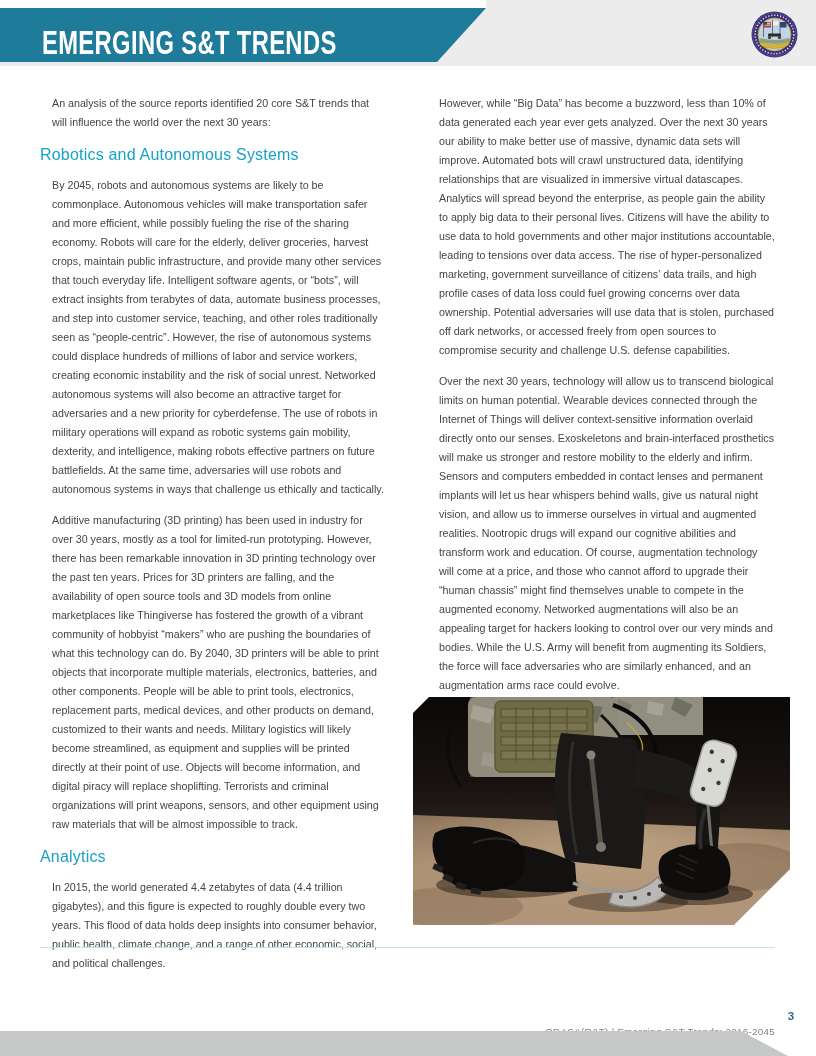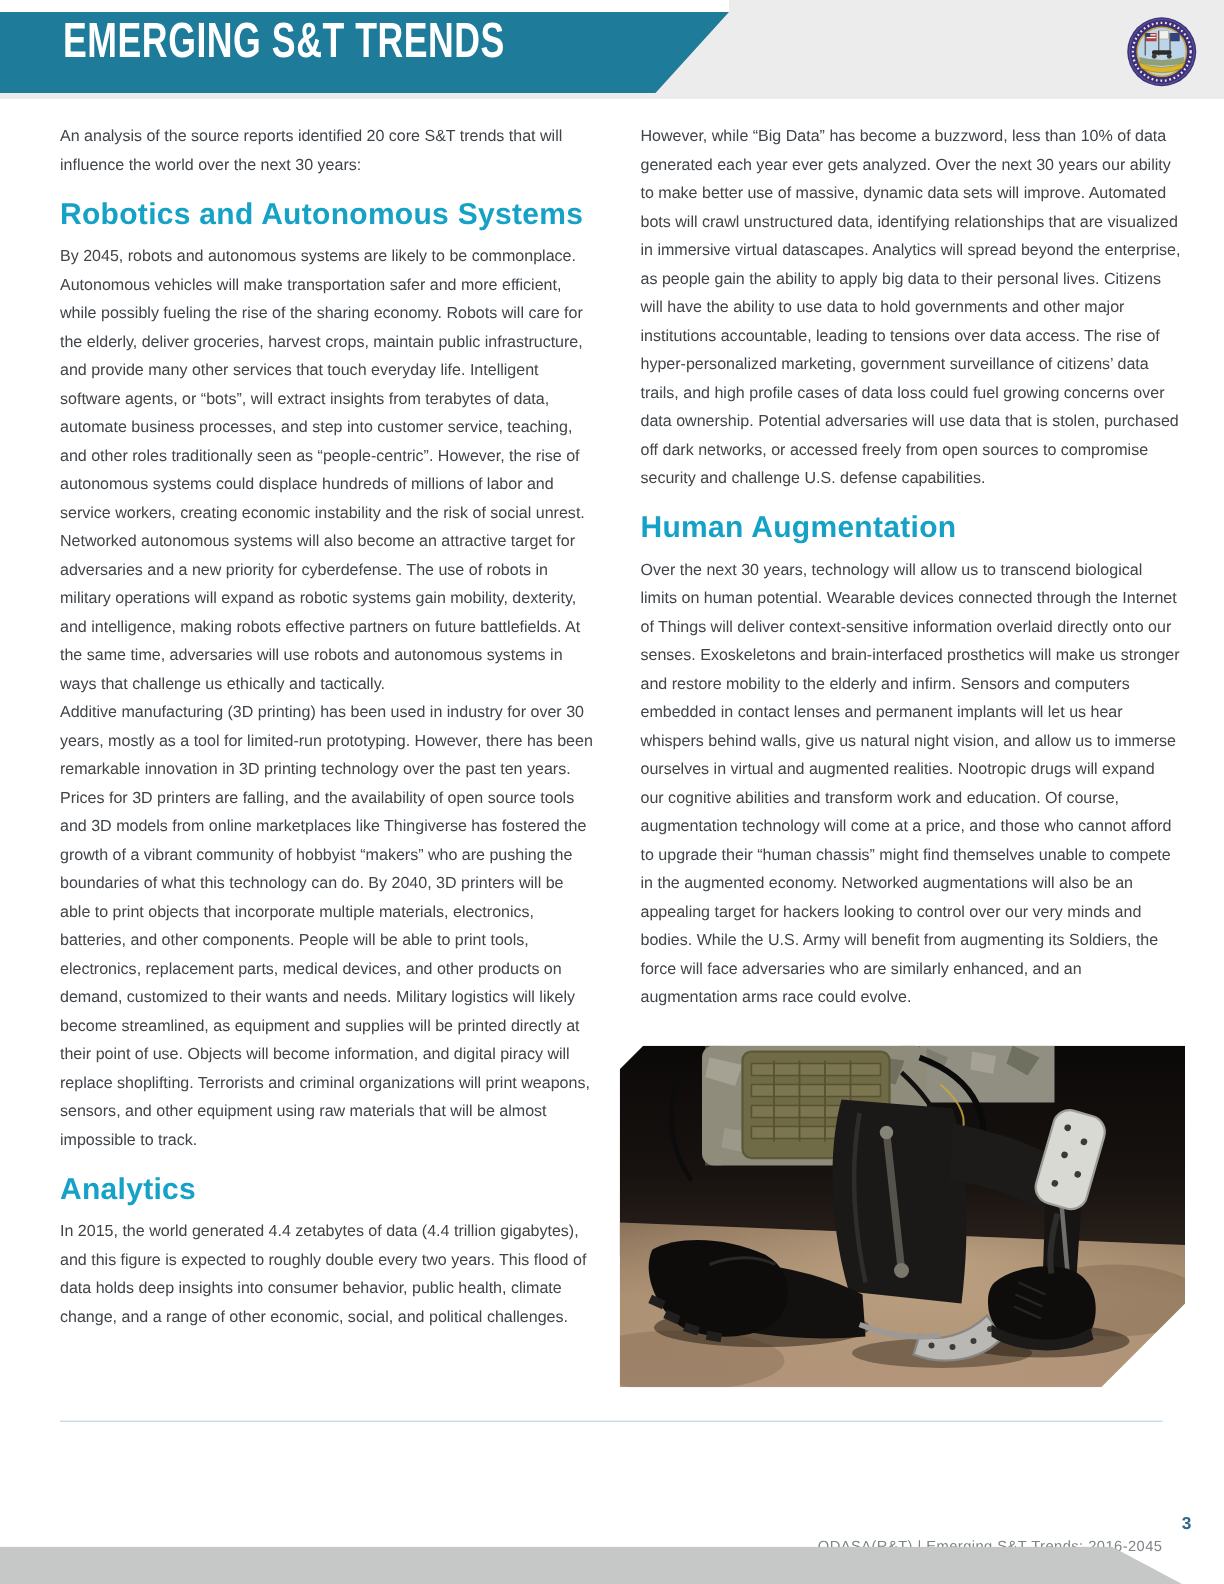--- a/index.html
+++ b/index.html
@@ -8,34 +8,34 @@
     background:#ffffff;
     font-family:"Liberation Sans", sans-serif;
     -webkit-font-smoothing:antialiased;
   }
   
   .header-strip{position:absolute;top:0;left:0;width:816px;height:66px;background:#ececed;}
   .banner-gap{position:absolute;top:0;left:0;width:486px;height:8px;background:#ffffff;}
   .banner{
     position:absolute;top:8px;left:0;width:486px;height:54px;background:#1e7b9a;
     clip-path:polygon(0 0,100% 0,calc(100% - 49px) 100%,0 100%);
-    display:flex;align-items:flex-start;box-sizing:border-box;padding-left:42px;
+    display:flex;align-items:flex-end;box-sizing:border-box;padding-left:42px;
   }
   .banner h1{
     margin:0;color:#ffffff;font-size:33px;font-weight:700;letter-spacing:.5px;
     transform:scaleX(.72);transform-origin:left center;white-space:nowrap;
   }
   .seal{position:absolute;top:11px;left:751px;width:47px;height:47px;}
   
   .col{position:absolute;top:82px;}
   .col-left{left:40px;width:356px;}
   .col-right{left:427px;width:360px;}
-  .col p{margin:0;font-size:10.7px;line-height:19px;color:#414549;}
+  .col p{margin:12px;font-size:10.7px;line-height:19px;color:#414549;}
   .col h2{
-    margin:14px 0 10px;font-size:20px;line-height:18px;font-weight:700;
+    margin:14px 0 10px;font-size:16px;line-height:18px;font-weight:400;
     color:#15a2c6;letter-spacing:.2px;
   }
   
   .photo{
     position:absolute;left:413px;top:697px;width:377px;height:228px;
     clip-path:polygon(16px 0,100% 0,100% calc(100% - 56px),calc(100% - 56px) 100%,0 100%,0 16px);
   }
   .photo svg{display:block;width:100%;height:100%;}
   
   .footer-divider{position:absolute;left:40px;top:947px;width:735px;height:1px;background:#c8dfe9;}
@@ -87,21 +87,20 @@
   <p>An analysis of the source reports identified 20 core S&amp;T trends that will influence the world over the next 30 years:</p>
   <h2>Robotics and Autonomous Systems</h2>
   <p>By 2045, robots and autonomous systems are likely to be commonplace. Autonomous vehicles will make transportation safer and more efficient, while possibly fueling the rise of the sharing economy. Robots will care for the elderly, deliver groceries, harvest crops, maintain public infrastructure, and provide many other services that touch everyday life. Intelligent software agents, or “bots”, will extract insights from terabytes of data, automate business processes, and step into customer service, teaching, and other roles traditionally seen as “people-centric”. However, the rise of autonomous systems could displace hundreds of millions of labor and service workers, creating economic instability and the risk of social unrest. Networked autonomous systems will also become an attractive target for adversaries and a new priority for cyberdefense. The use of robots in military operations will expand as robotic systems gain mobility, dexterity, and intelligence, making robots effective partners on future battlefields. At the same time, adversaries will use robots and autonomous systems in ways that challenge us ethically and tactically.</p>
   <p>Additive manufacturing (3D printing) has been used in industry for over 30 years, mostly as a tool for limited-run prototyping. However, there has been remarkable innovation in 3D printing technology over the past ten years. Prices for 3D printers are falling, and the availability of open source tools and 3D models from online marketplaces like Thingiverse has fostered the growth of a vibrant community of hobbyist “makers” who are pushing the boundaries of what this technology can do. By 2040, 3D printers will be able to print objects that incorporate multiple materials, electronics, batteries, and other components. People will be able to print tools, electronics, replacement parts, medical devices, and other products on demand, customized to their wants and needs. Military logistics will likely become streamlined, as equipment and supplies will be printed directly at their point of use. Objects will become information, and digital piracy will replace shoplifting. Terrorists and criminal organizations will print weapons, sensors, and other equipment using raw materials that will be almost impossible to track.</p>
   <h2>Analytics</h2>
   <p>In 2015, the world generated 4.4 zetabytes of data (4.4 trillion gigabytes), and this figure is expected to roughly double every two years. This flood of data holds deep insights into consumer behavior, public health, climate change, and a range of other economic, social, and political challenges.</p>
 </div>
 
 <div class="col col-right">
   <p>However, while “Big Data” has become a buzzword, less than 10% of data generated each year ever gets analyzed. Over the next 30 years our ability to make better use of massive, dynamic data sets will improve. Automated bots will crawl unstructured data, identifying relationships that are visualized in immersive virtual datascapes. Analytics will spread beyond the enterprise, as people gain the ability to apply big data to their personal lives. Citizens will have the ability to use data to hold governments and other major institutions accountable, leading to tensions over data access. The rise of hyper-personalized marketing, government surveillance of citizens’ data trails, and high profile cases of data loss could fuel growing concerns over data ownership. Potential adversaries will use data that is stolen, purchased off dark networks, or accessed freely from open sources to compromise security and challenge U.S. defense capabilities.</p>
-  <h2>Human Augmentation</h2>
   <p>Over the next 30 years, technology will allow us to transcend biological limits on human potential. Wearable devices connected through the Internet of Things will deliver context-sensitive information overlaid directly onto our senses. Exoskeletons and brain-interfaced prosthetics will make us stronger and restore mobility to the elderly and infirm. Sensors and computers embedded in contact lenses and permanent implants will let us hear whispers behind walls, give us natural night vision, and allow us to immerse ourselves in virtual and augmented realities. Nootropic drugs will expand our cognitive abilities and transform work and education. Of course, augmentation technology will come at a price, and those who cannot afford to upgrade their “human chassis” might find themselves unable to compete in the augmented economy. Networked augmentations will also be an appealing target for hackers looking to control over our very minds and bodies. While the U.S. Army will benefit from augmenting its Soldiers, the force will face adversaries who are similarly enhanced, and an augmentation arms race could evolve.</p>
 </div>
 
 <div class="photo" title="Kneeling soldier wearing a powered lower-body exoskeleton">
   <svg viewBox="0 0 377 228" preserveAspectRatio="none">
     <defs>
       <linearGradient id="bgG" x1="0" y1="0" x2="0" y2="1">
         <stop offset="0" stop-color="#0b0908"></stop>
           <stop offset=".6" stop-color="#171210"></stop>
           <stop offset="1" stop-color="#2a211b"></stop>

